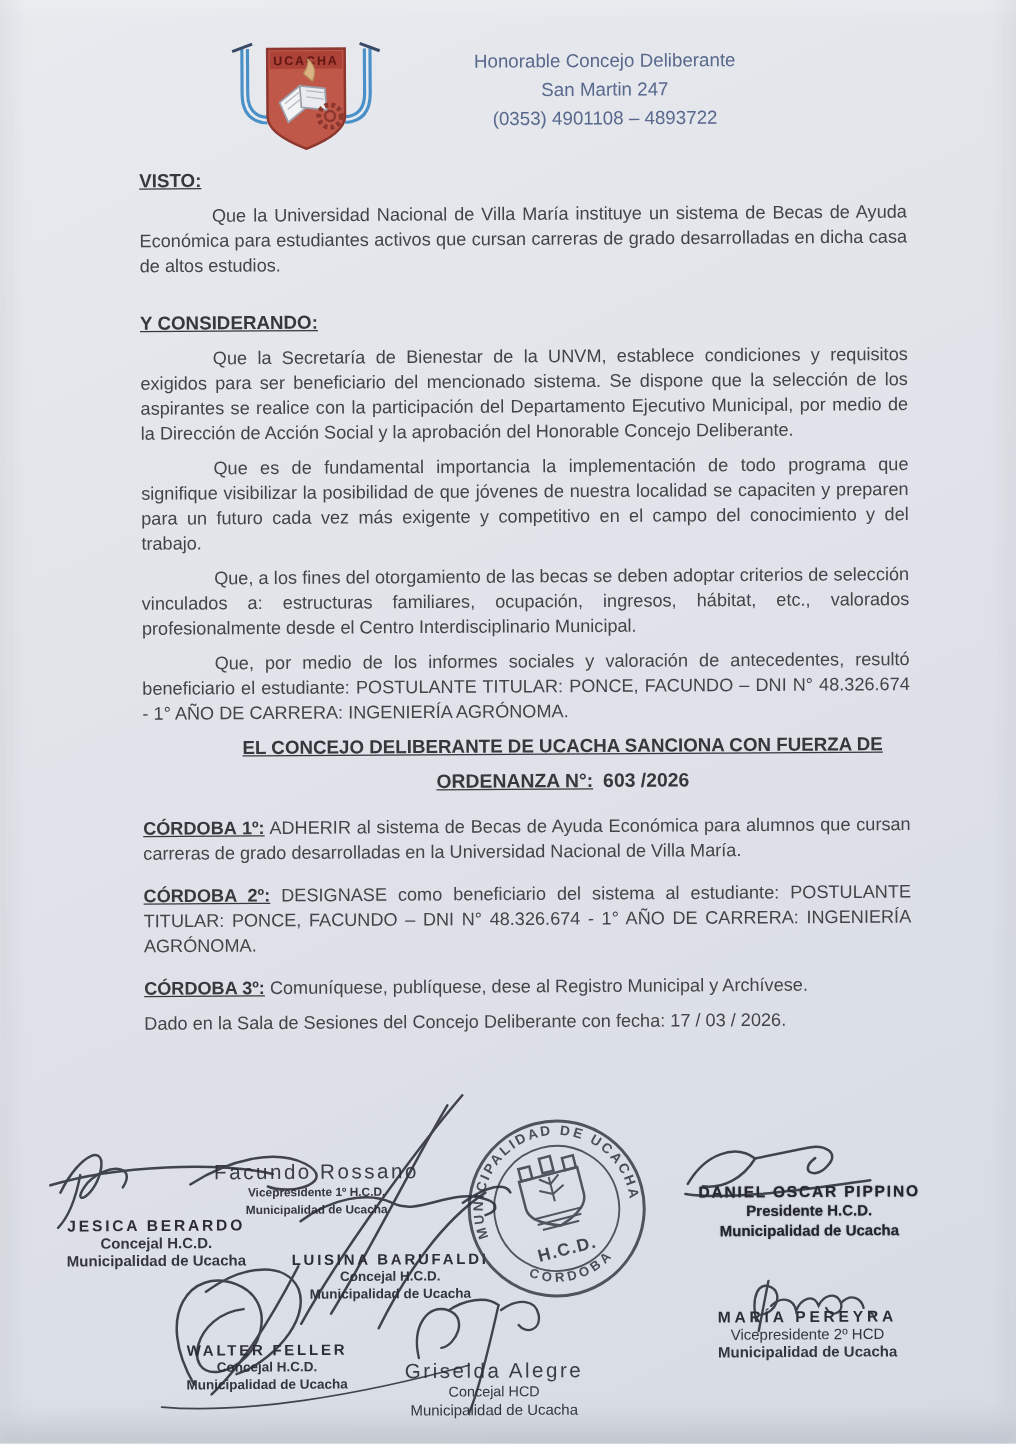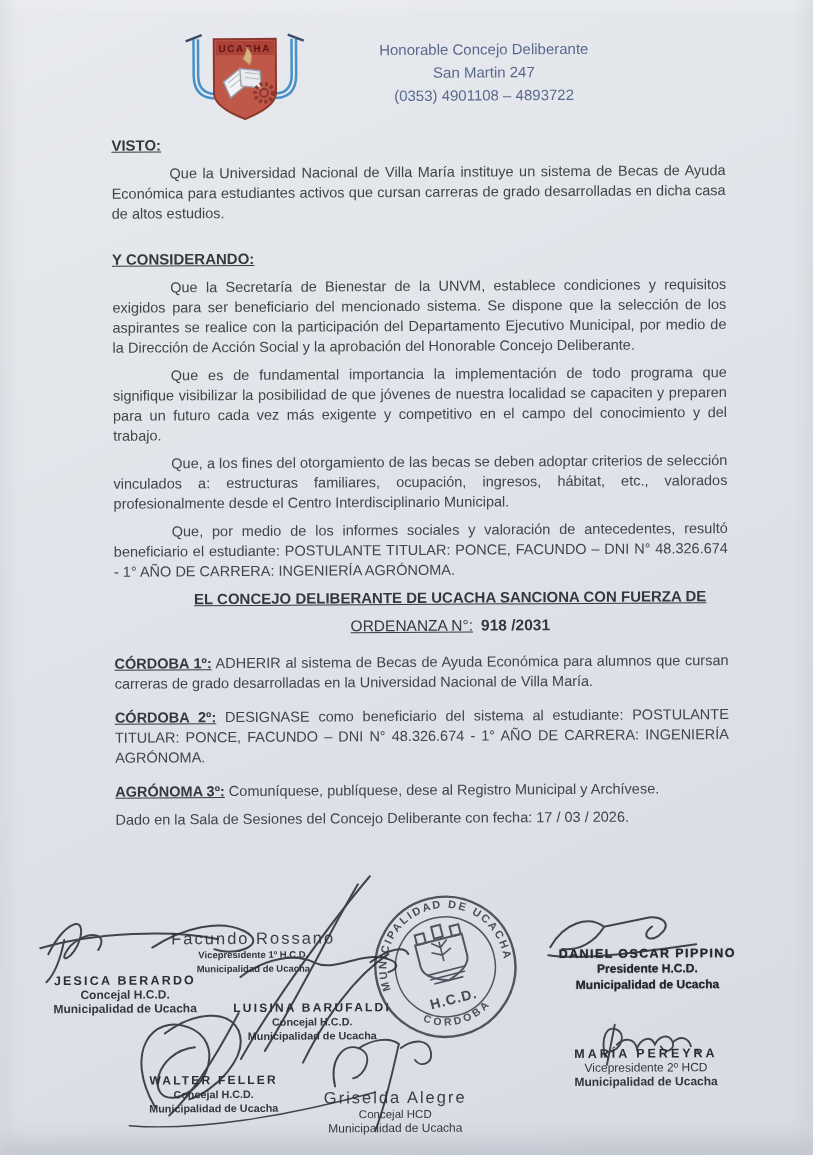--- a/index.html
+++ b/index.html
@@ -19,21 +19,21 @@
     text-align:center;color:#59698d;font-size:15px;line-height:23px;
   }
   .logo{position:absolute;left:183px;top:26px;}
   
   .doc-body{
     position:absolute;left:114px;top:134px;width:614px;
     font-size:14.5px;line-height:20px;text-align:justify;color:#424449;
   }
   .doc-body p{margin:8px 0 0 0;text-indent:58px;}
   .doc-body p.no-indent{text-indent:0;}
-  .h-underline{font-weight:normal;text-decoration:underline;color:#36383d;}
+  .h-underline{font-weight:bold;text-decoration:underline;color:#36383d;}
   .heading{margin-top:26px;font-weight:bold;font-size:15px;color:#36383d;}
   .center-heading{
     margin-top:20px;text-align:center;text-indent:0;
     font-weight:bold;font-size:15px;color:#35373c;
   }
   .ord-line{margin-top:20px;text-align:center;text-indent:0;font-size:15.5px;}
   .ord-num{font-weight:bold;color:#35373c;padding-left:8px;}
   .art-label{font-weight:bold;text-decoration:underline;color:#36383d;}
   .closing{margin-top:16px;text-indent:0;}
   
@@ -96,33 +96,33 @@
     <p>Que la Universidad Nacional de Villa María instituye un sistema de Becas de Ayuda Económica para estudiantes activos que cursan carreras de grado desarrolladas en dicha casa de altos estudios.</p>
 
     <div class="heading h-underline">Y CONSIDERANDO:</div>
     <p>Que la Secretaría de Bienestar de la UNVM, establece condiciones y requisitos exigidos para ser beneficiario del mencionado sistema. Se dispone que la selección de los aspirantes se realice con la participación del Departamento Ejecutivo Municipal, por medio de la Dirección de Acción Social y la aprobación del Honorable Concejo Deliberante.</p>
     <p>Que es de fundamental importancia la implementación de todo programa que signifique visibilizar la posibilidad de que jóvenes de nuestra localidad se capaciten y preparen para un futuro cada vez más exigente y competitivo en el campo del conocimiento y del trabajo.</p>
     <p>Que, a los fines del otorgamiento de las becas se deben adoptar criterios de selección vinculados a: estructuras familiares, ocupación, ingresos, hábitat, etc., valorados profesionalmente desde el Centro Interdisciplinario Municipal.</p>
     <p>Que, por medio de los informes sociales y valoración de antecedentes, resultó beneficiario el estudiante: POSTULANTE TITULAR: PONCE, FACUNDO – DNI N° 48.326.674 - 1° AÑO DE CARRERA: INGENIERÍA AGRÓNOMA.</p>
 
     <p class="center-heading h-underline">EL CONCEJO DELIBERANTE DE UCACHA SANCIONA CON FUERZA DE</p>
     <p class="ord-line">
-      <span class="h-underline">ORDENANZA N°:</span><span class="ord-num">918 /2031</span>
+      <span class="h-underline">ORDENANZA N°:</span><span class="ord-num">603 /2026</span>
     </p>
 
     <p class="no-indent" style="margin-top:16px">
       <span class="art-label">CÓRDOBA 1º:</span>
       <span>ADHERIR al sistema de Becas de Ayuda Económica para alumnos que cursan carreras de grado desarrolladas en la Universidad Nacional de Villa María.</span>
     </p>
     <p class="no-indent" style="margin-top:14px">
       <span class="art-label">CÓRDOBA 2º:</span>
       <span>DESIGNASE como beneficiario del sistema al estudiante: POSTULANTE TITULAR: PONCE, FACUNDO – DNI N° 48.326.674 - 1° AÑO DE CARRERA: INGENIERÍA AGRÓNOMA.</span>
     </p>
     <p class="no-indent" style="margin-top:14px">
-      <span class="art-label">AGRÓNOMA 3º:</span>
+      <span class="art-label">CÓRDOBA 3º:</span>
       <span>Comuníquese, publíquese, dese al Registro Municipal y Archívese.</span>
     </p>
 
     <p class="no-indent closing">Dado en la Sala de Sesiones del Concejo Deliberante con fecha: 17 / 03 / 2026.</p>
   </div>
 
   <div class="sig" style="left:146px;top:928px;width:210px">
     <div class="name script">Facundo Rossano</div>
     <div class="title" style="font-size:9.5px">Vicepresidente 1º H.C.D.</div>
     <div class="org" style="font-size:9.5px">Municipalidad de Ucacha</div>

